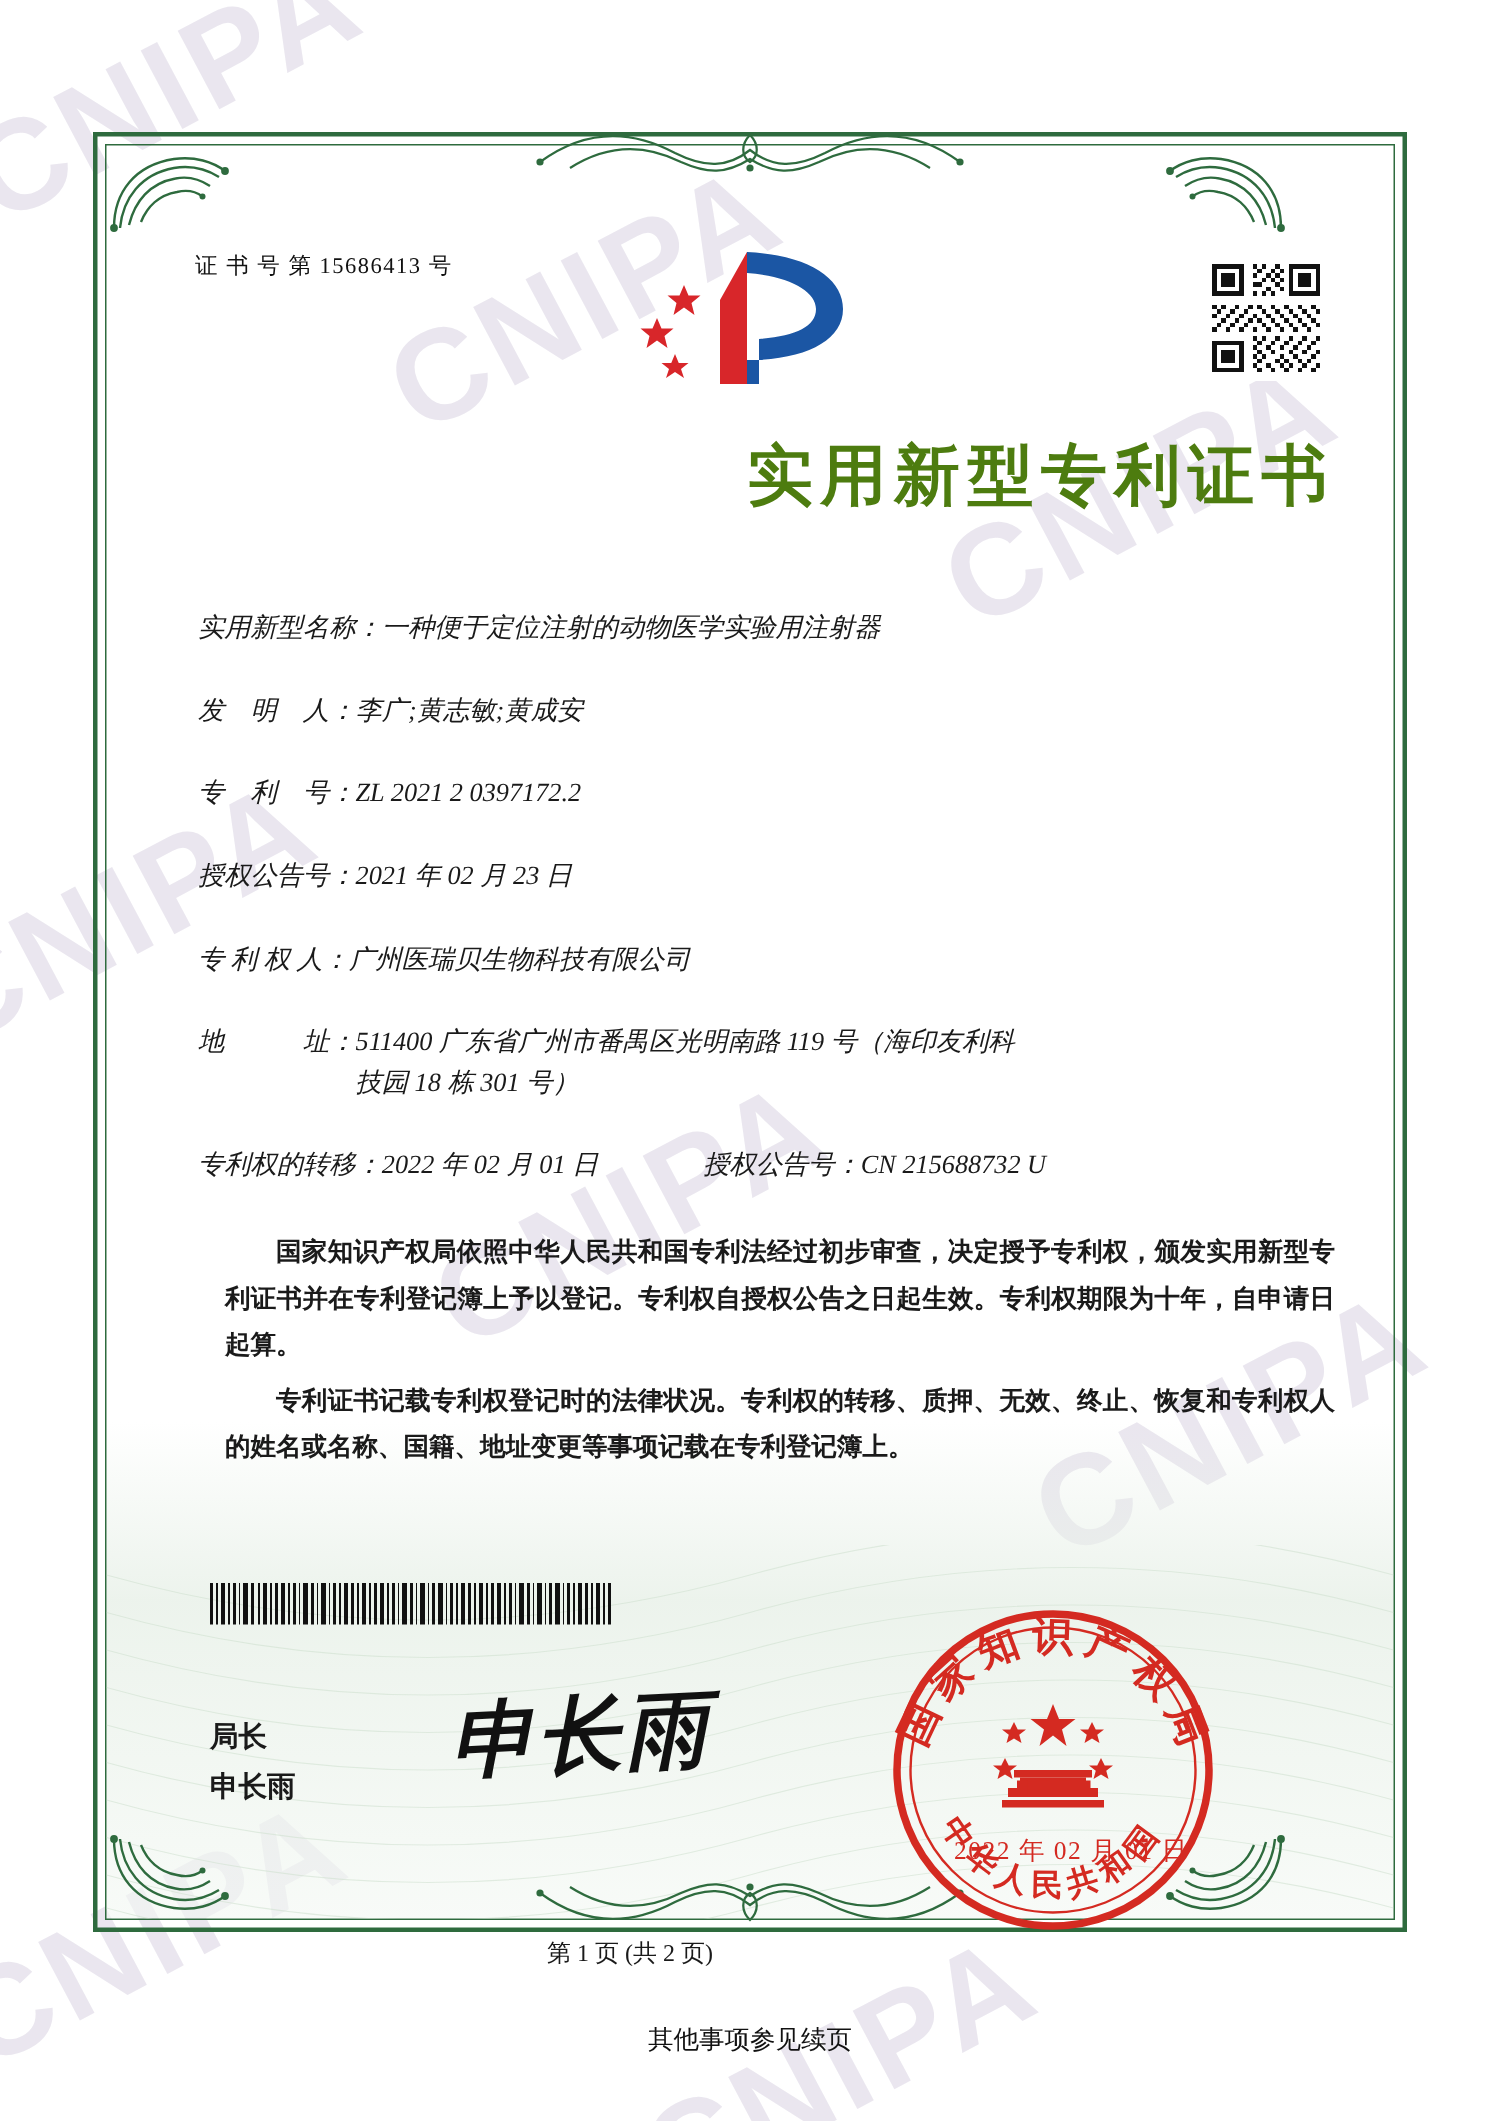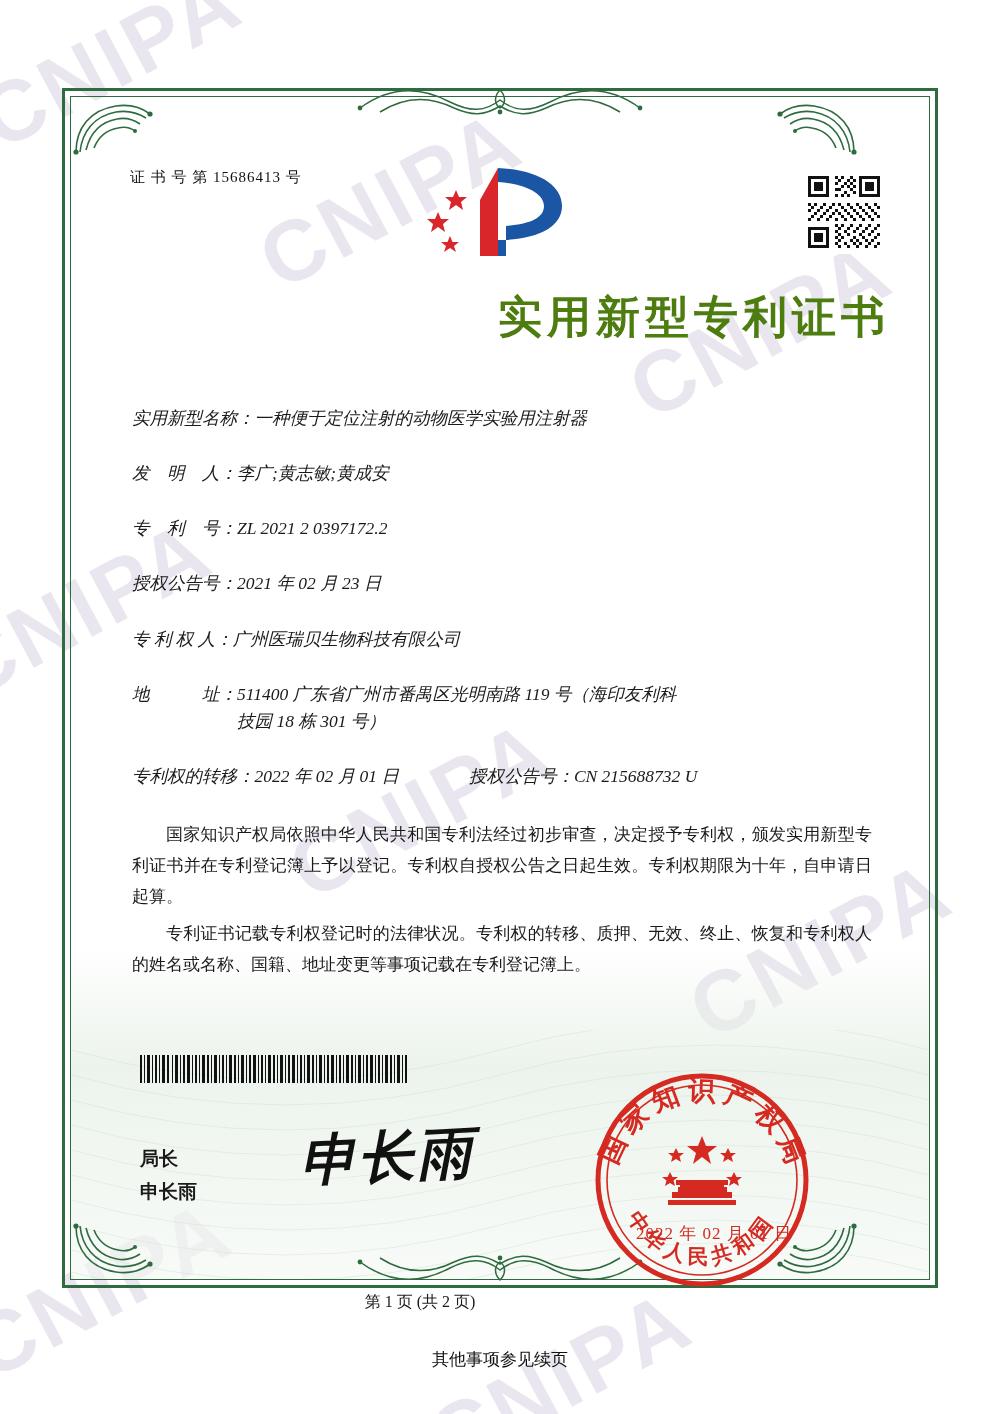--- a/index.html
+++ b/index.html
@@ -174,26 +174,27 @@
     flex: none;
   }
   .f-value {
     flex: 1 1 auto;
   }
   .pub-date-block { display: flex; }
   .pub-no-block { display: flex; margin-left: 70px; }
 
   .paras {
     position: absolute;
-    left: 22px;
+    left: 40px;
     top: 700px;
     width: 740px;
     font-size: 17px;
     line-height: 1.82;
     text-align: justify;
+    font-weight: bold;
   }
   .para { text-indent: 2em; margin: 0 0 6px 0; }
 
   
   .barcode {
     position: absolute;
     left: 140px;
     top: 1055px;
     width: 270px;
     height: 28px;

